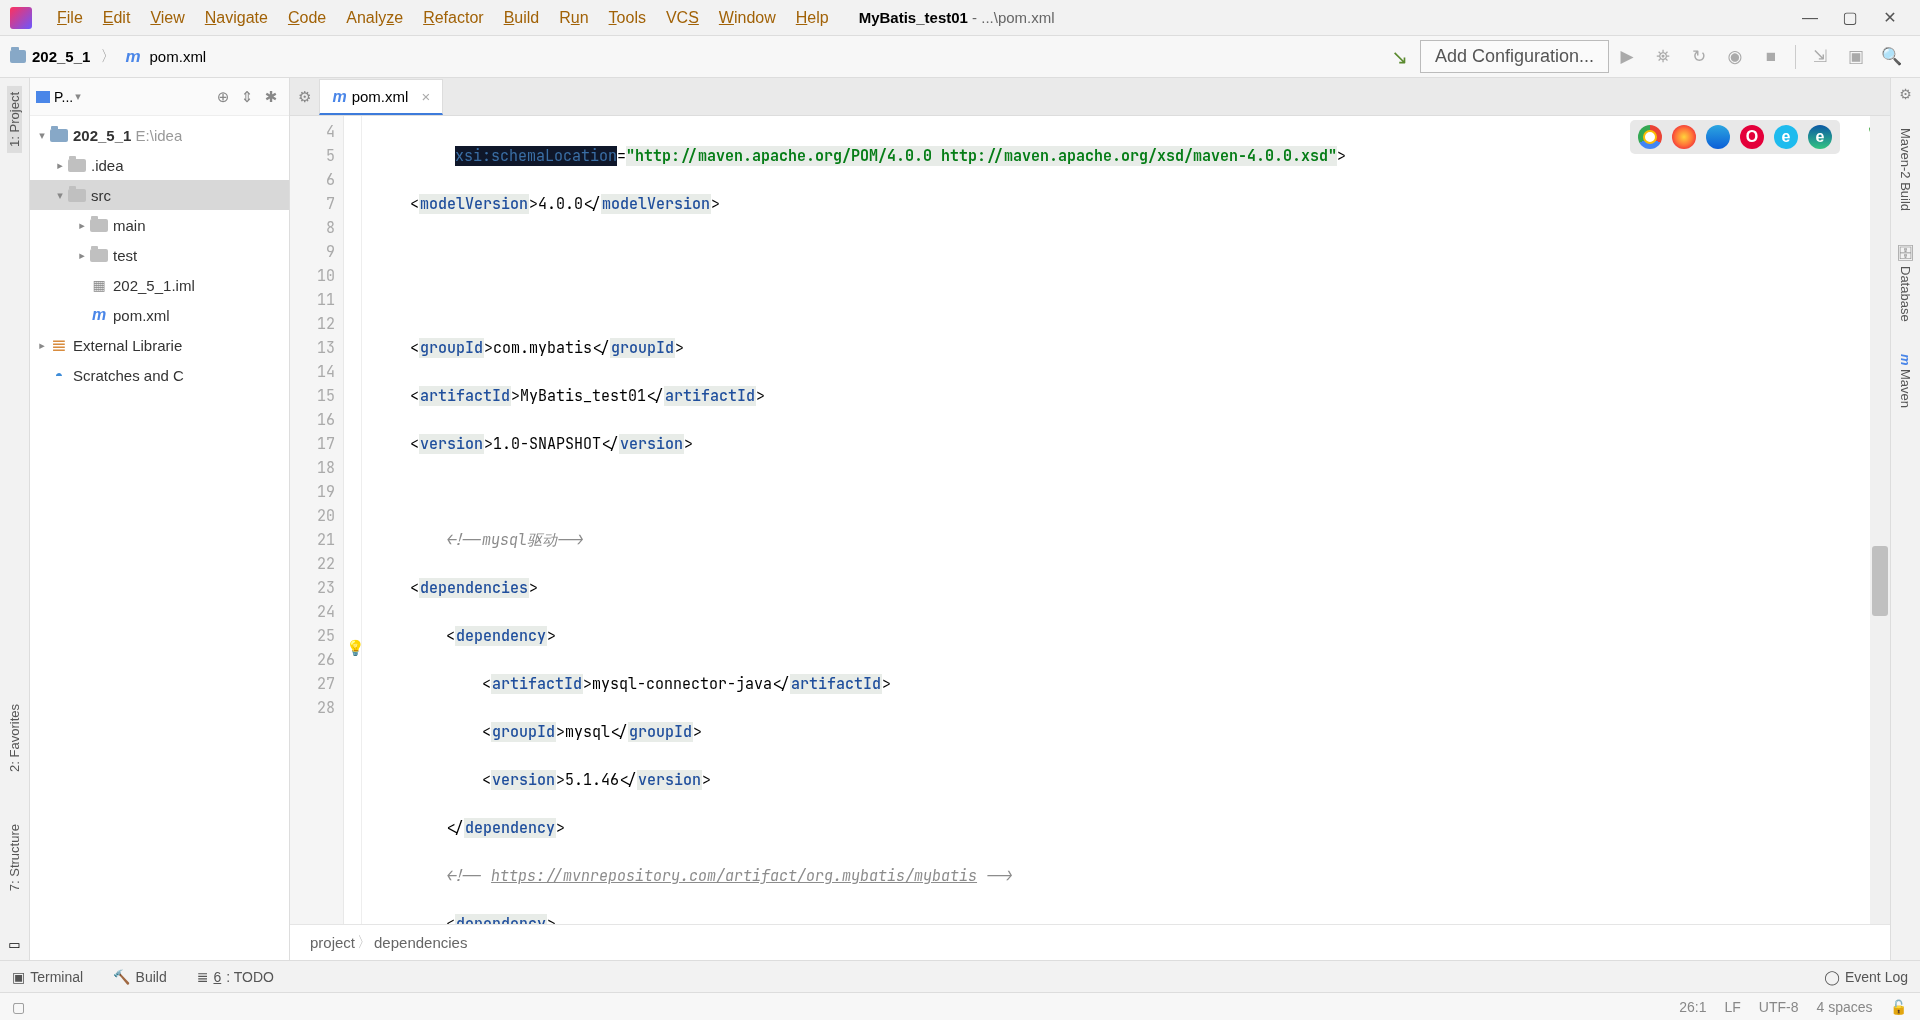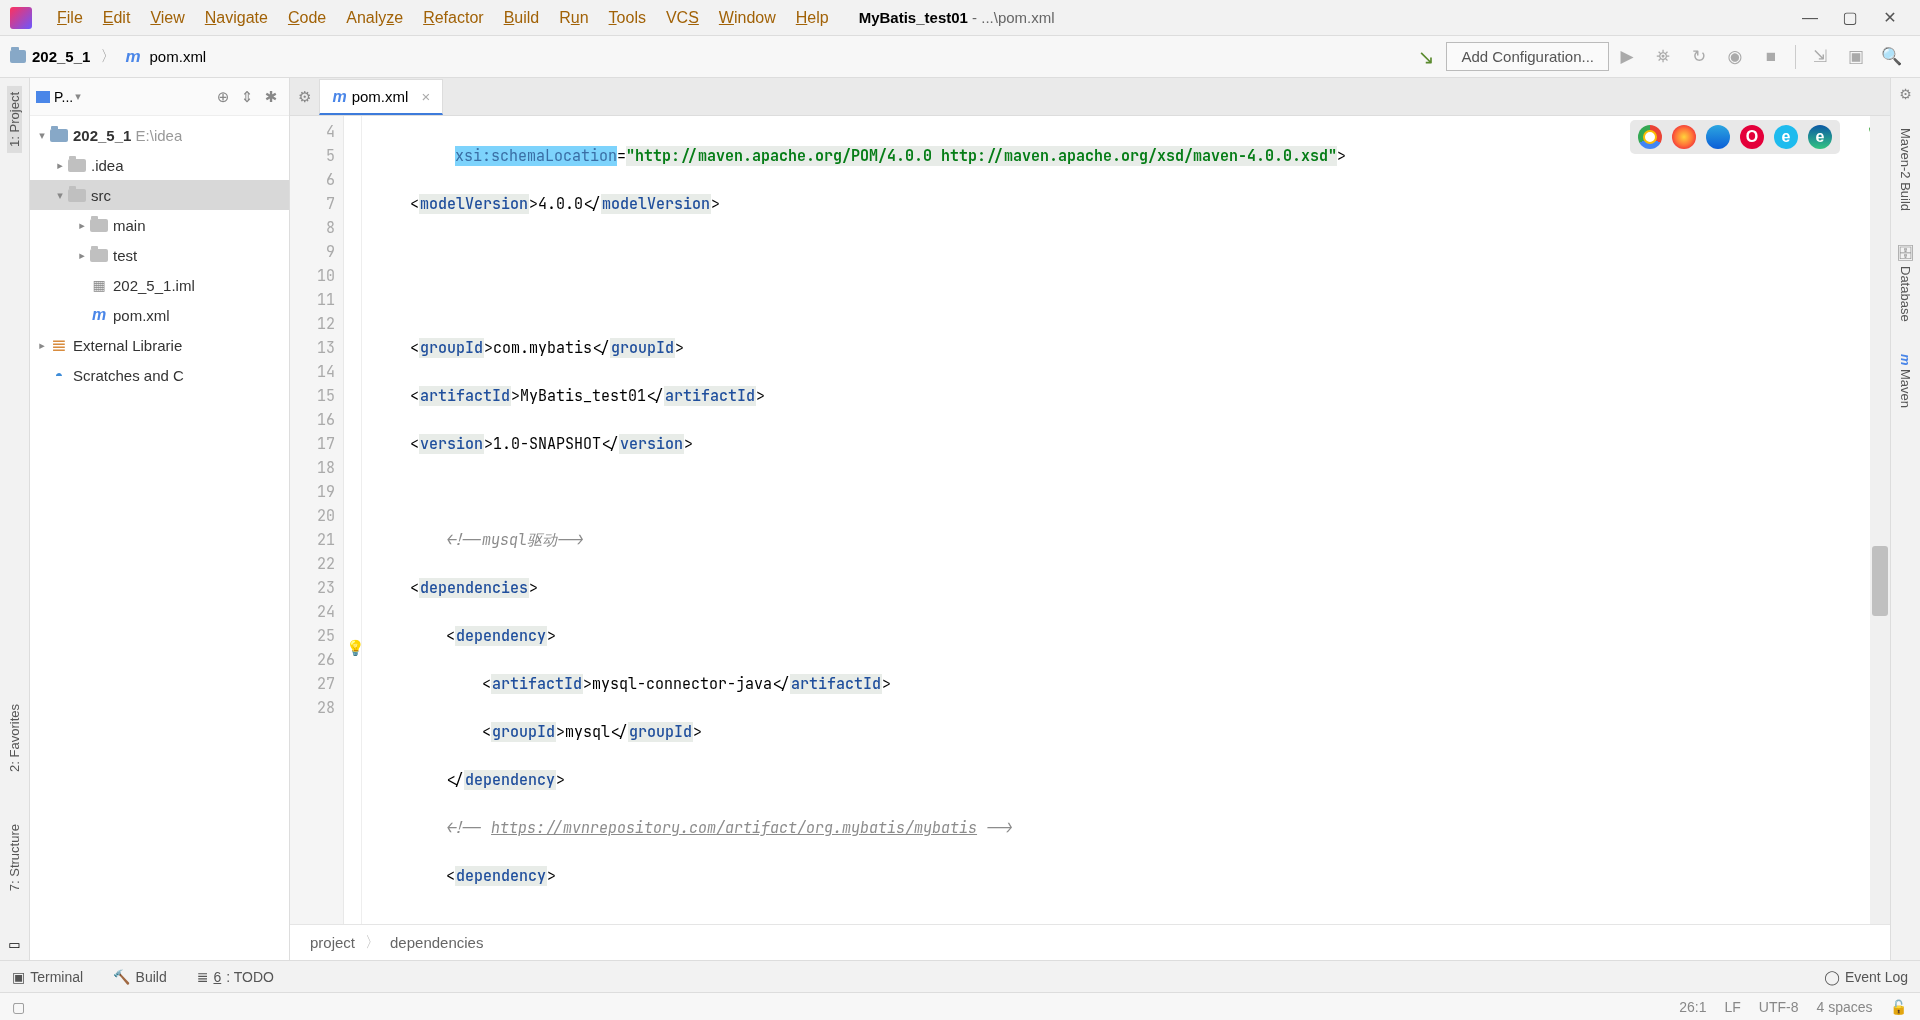--- a/index.html
+++ b/index.html
@@ -18,21 +18,21 @@
 
 
 .toolbar { height: 42px; display: flex; align-items: center; padding: 0 10px; border-bottom: 1px solid #ddd; background: #f7f7f7; }
 .toolbar .crumb { display: flex; align-items: center; gap: 6px; font-size: 15px; }
 .toolbar .crumb .folder-ico { width: 16px; height: 13px; background: #87a8c7; border-radius: 2px; position: relative; }
 .toolbar .crumb .folder-ico::before { content: ""; position: absolute; width: 8px; height: 3px; background: #87a8c7; top: -3px; left: 1px; border-radius: 1px 1px 0 0; }
 .toolbar .crumb .chev { color: #999; padding: 0 4px; }
 .toolbar .crumb .m-ico { color: #4a86e8; font-weight: bold; font-style: italic; font-size: 17px; margin-right: 3px; }
 .toolbar .spacer { flex: 1; }
 .toolbar .hammer { color: #5a8a2e; font-size: 20px; margin-right: 12px; }
-.toolbar .cfg { border: 1px solid #bbb; background: #fafafa; padding: 5px 14px; font-size: 15px; color: #555; }
+.toolbar .cfg { border: 1px solid #bbb; background: #fafafa; padding: 5px 14px; font-size: 18px; color: #555; }
 .toolbar .ico-btn { width: 28px; text-align: center; font-size: 17px; color: #aaa; margin: 0 4px; }
 .toolbar .sep { width: 1px; height: 24px; background: #ccc; margin: 0 6px; }
 
 
 .main { flex: 1; display: flex; overflow: hidden; }
 
 .left-rail { width: 30px; background: #f2f2f2; border-right: 1px solid #ddd; display: flex; flex-direction: column; align-items: center; padding-top: 8px; gap: 40px; }
 .left-rail .vtab { writing-mode: vertical-rl; transform: rotate(180deg); font-size: 13px; color: #555; white-space: nowrap; padding: 6px 0; }
 .left-rail .vtab.active { background: #ddd; }
 .left-rail .bottom { margin-top: auto; margin-bottom: 8px; }
@@ -68,37 +68,37 @@
 .tab .m-ico { color: #4a86e8; font-weight: bold; font-style: italic; font-size: 16px; }
 .tab .close { color: #aaa; margin-left: 8px; }
 
 .code-container { flex: 1; display: flex; overflow: auto; font-family: "JetBrains Mono","Consolas",monospace; font-size: 15px; position: relative; }
 .gutter { width: 54px; background: #f5f5f5; border-right: 1px solid #e8e8e8; text-align: right; padding: 4px 8px 4px 0; color: #aaa; line-height: 24px; flex-shrink: 0; }
 .fold-col { width: 18px; background: #fff; border-right: 1px solid #eee; flex-shrink: 0; position: relative; }
 .fold-col .bulb { position: absolute; left: 2px; font-size: 15px; }
 .code { padding: 4px 0 4px 12px; line-height: 24px; white-space: pre; flex: 1; }
 .code .line { height: 24px; }
 .tag { color: #1f4e9c; font-weight: 500; background: #e8ece8; padding: 0 1px; }
-.attr { color: #3a6ea5; background: #7dd3fc; }
+.attr { color: #3a6ea5; background: #0f172a; }
 .str { color: #067d17; font-weight: bold; background: #e8ece8; }
 .txt { color: #000; }
 .cmt { color: #8c8c8c; font-style: italic; }
 .cmt a { color: #8c8c8c; text-decoration: underline; }
 
 .browser-icons { position: absolute; top: 42px; right: 50px; background: #e8e8e8; border-radius: 5px; padding: 5px 8px; display: flex; gap: 10px; align-items: center; }
 .browser-icons span { width: 24px; height: 24px; border-radius: 50%; display: inline-flex; align-items: center; justify-content: center; font-size: 16px; color: #fff; font-weight: bold; }
 .bi-chrome { background: conic-gradient(#ea4335 0 120deg,#4285f4 120deg 240deg,#34a853 240deg 360deg); position: relative; }
 .bi-chrome::after { content:""; position:absolute; width:10px; height:10px; background:#fff; border-radius:50%; border:2px solid #fbbc05; }
 .bi-ff { background: radial-gradient(circle,#ffd43b,#ff7139,#e4003a); }
 .bi-safari { background: linear-gradient(#2ca6e0,#0b5ed7); }
 .bi-opera { background: #e4003a; }
 .bi-ie { background: #1ebbee; }
 .bi-edge { background: linear-gradient(#0c59a4,#33c481); }
 
-.editor-footer { height: 36px; border-top: 1px solid #e5e5e5; display: flex; align-items: center; padding: 0 20px; font-size: 15px; color: #666; gap: 10px; }
+.editor-footer { height: 36px; border-top: 1px solid #e5e5e5; display: flex; align-items: center; padding: 0 20px; font-size: 15px; color: #666; gap: 2px; }
 .editor-footer .chev { color: #bbb; }
 
 .right-rail { width: 30px; background: #f2f2f2; border-left: 1px solid #ddd; display: flex; flex-direction: column; align-items: center; padding-top: 8px; gap: 20px; }
 .right-rail .vtab2 { writing-mode: vertical-rl; font-size: 13px; color: #555; padding: 6px 0; display: flex; align-items: center; gap: 4px; }
 .right-rail .gear { font-size: 14px; color: #888; }
 .right-rail .db-ico { font-size: 15px; color: #888; }
 
 .check-ico { position: absolute; top: 38px; right: 6px; color: #2e9e2e; font-size: 20px; font-weight: bold; }
 
 
@@ -289,20 +289,21 @@
 <div class="line"></div>
 <div class="line">    &lt;<span class="tag">groupId</span>&gt;<span class="txt">com.mybatis</span>&lt;/<span class="tag">groupId</span>&gt;</div>
 <div class="line">    &lt;<span class="tag">artifactId</span>&gt;<span class="txt">MyBatis_test01</span>&lt;/<span class="tag">artifactId</span>&gt;</div>
 <div class="line">    &lt;<span class="tag">version</span>&gt;<span class="txt">1.0-SNAPSHOT</span>&lt;/<span class="tag">version</span>&gt;</div>
 <div class="line"></div>
 <div class="line">        <span class="cmt">&lt;!--mysql驱动--&gt;</span></div>
 <div class="line">    &lt;<span class="tag">dependencies</span>&gt;</div>
 <div class="line">        &lt;<span class="tag">dependency</span>&gt;</div>
 <div class="line">            &lt;<span class="tag">artifactId</span>&gt;<span class="txt">mysql-connector-java</span>&lt;/<span class="tag">artifactId</span>&gt;</div>
 <div class="line">            &lt;<span class="tag">groupId</span>&gt;<span class="txt">mysql</span>&lt;/<span class="tag">groupId</span>&gt;</div>
+<div class="line">            &lt;<span class="tag">version</span>&gt;<span class="txt">5.1.46</span>&lt;/<span class="tag">version</span>&gt;</div>
 <div class="line">        &lt;/<span class="tag">dependency</span>&gt;</div>
 <div class="line">        <span class="cmt"><span>&lt;!-- </span><a>https://mvnrepository.com/artifact/org.mybatis/mybatis</a><span> --&gt;</span></span></div>
 <div class="line">        &lt;<span class="tag">dependency</span>&gt;</div>
 
 
 
 
 
 
 

